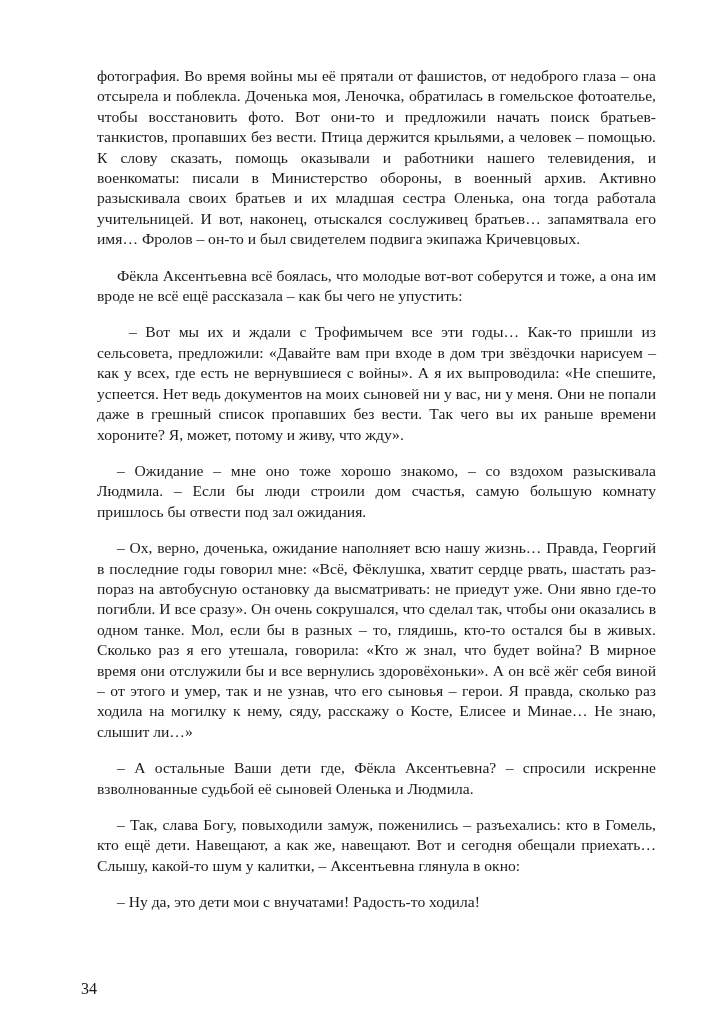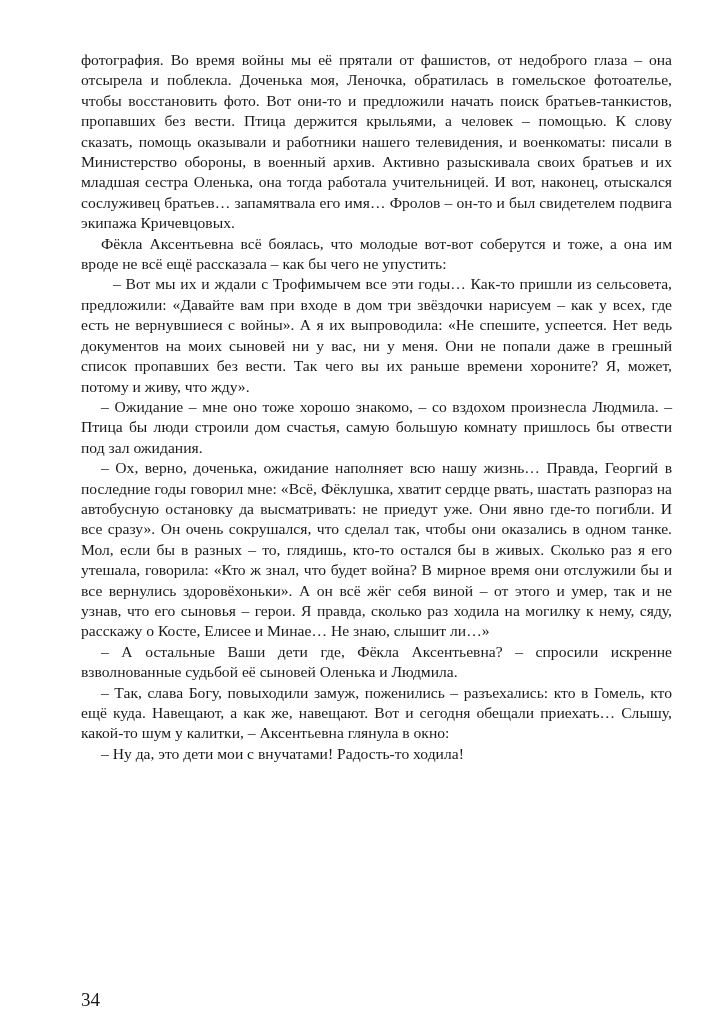--- a/index.html
+++ b/index.html
@@ -3,36 +3,36 @@
   <meta charset="utf-8">
   <style>
     html, body { margin: 0; padding: 0; background: #ffffff; }
     body { width: 726px; height: 1028px; position: relative; overflow: hidden; }
     .page {
       position: absolute; left: 81px; top: 50px; width: 591px;
       font-family: "Liberation Serif", "DejaVu Serif", serif;
       font-size: 15.6px; line-height: 20.4px; color: #1a1a1a;
       text-align: justify; hyphens: manual;
     }
-    .page p { margin: 0; }
+    .page p { margin: 16px; }
     .page p.indent { text-indent: 20px; }
     .page p.indent2 { text-indent: 32px; }
     .page-number {
       position: absolute; left: 81px; top: 980px;
       font-family: "Liberation Serif", "DejaVu Serif", serif;
-      font-size: 19px; color: #1a1a1a; margin-top: 9px;
+      font-size: 16px; color: #1a1a1a;
     }
   </style>
 </head>
 <body>
 
 <div class="page">
   <p>фотография. Во время войны мы её прятали от фашистов, от недоброго глаза – она отсырела и поблекла. Доченька моя, Леночка, обратилась в гомельское фотоателье, чтобы восстановить фото. Вот они-то и предложили начать поиск братьев-танкистов, пропавших без вести. Птица держится крыльями, а человек – помощью. К слову сказать, помощь оказывали и работники нашего телевидения, и военкоматы: писали в Министерство обороны, в военный архив. Активно разыскивала своих братьев и их младшая сестра Оленька, она тогда работала учительницей. И вот, наконец, отыскался сослуживец братьев… запамятвала его имя… Фролов – он-то и был свидетелем подвига экипажа Кричевцовых.</p>
   <p class="indent">Фёкла Аксентьевна всё боялась, что молодые вот-вот соберутся и тоже, а она им вроде не всё ещё рассказала – как бы чего не упустить:</p>
   <p class="indent2">– Вот мы их и ждали с Трофимычем все эти годы… Как-то пришли из сельсовета, предложили: «Давайте вам при входе в дом три звёздочки нарисуем – как у всех, где есть не вернувшиеся с войны». А я их выпроводила: «Не спешите, успеется. Нет ведь документов на моих сыновей ни у вас, ни у меня. Они не попали даже в грешный список пропавших без вести. Так чего вы их раньше времени хороните? Я, может, потому и живу, что жду».</p>
-  <p class="indent">– Ожидание – мне оно тоже хорошо знакомо, – со вздохом произнесла Людмила. – Птица бы люди строили дом счастья, самую большую комнату пришлось бы отвести под зал ожидания.</p>
+  <p class="indent">– Ожидание – мне оно тоже хорошо знакомо, – со вздохом разыскивала Людмила. – Если бы люди строили дом счастья, самую большую комнату пришлось бы отвести под зал ожидания.</p>
   <p class="indent">– Ох, верно, доченька, ожидание наполняет всю нашу жизнь… Правда, Георгий в последние годы говорил мне: «Всё, Фёклушка, хватит сердце рвать, шастать раз­пораз на автобусную остановку да высматривать: не приедут уже. Они явно где-то погибли. И все сразу». Он очень сокрушался, что сделал так, чтобы они оказались в одном танке. Мол, если бы в разных – то, глядишь, кто-то остался бы в живых. Сколько раз я его утешала, говорила: «Кто ж знал, что будет война? В мирное время они отслужили бы и все вернулись здоровёхоньки». А он всё жёг себя виной – от этого и умер, так и не узнав, что его сыновья – герои. Я правда, сколько раз ходила на могилку к нему, сяду, расскажу о Косте, Елисее и Минае… Не знаю, слышит ли…»</p>
   <p class="indent">– А остальные Ваши дети где, Фёкла Аксентьевна? – спросили искренне взволнованные судьбой её сыновей Оленька и Людмила.</p>
-  <p class="indent">– Так, слава Богу, повыходили замуж, поженились – разъехались: кто в Гомель, кто ещё куда. Навещают, а как же, навещают. Вот и сегодня обещали приехать… Слышу, какой-то шум у калитки, – Аксентьевна глянула в окно:</p>
+  <p class="indent">– Так, слава Богу, повыходили замуж, поженились – разъехались: кто в Гомель, кто ещё дети. Навещают, а как же, навещают. Вот и сегодня обещали приехать… Слышу, какой-то шум у калитки, – Аксентьевна глянула в окно:</p>
   <p class="indent">– Ну да, это дети мои с внучатами! Радость-то ходила!</p>
 </div>
 
 <div class="page-number">34</div>
 
 </body></html>

